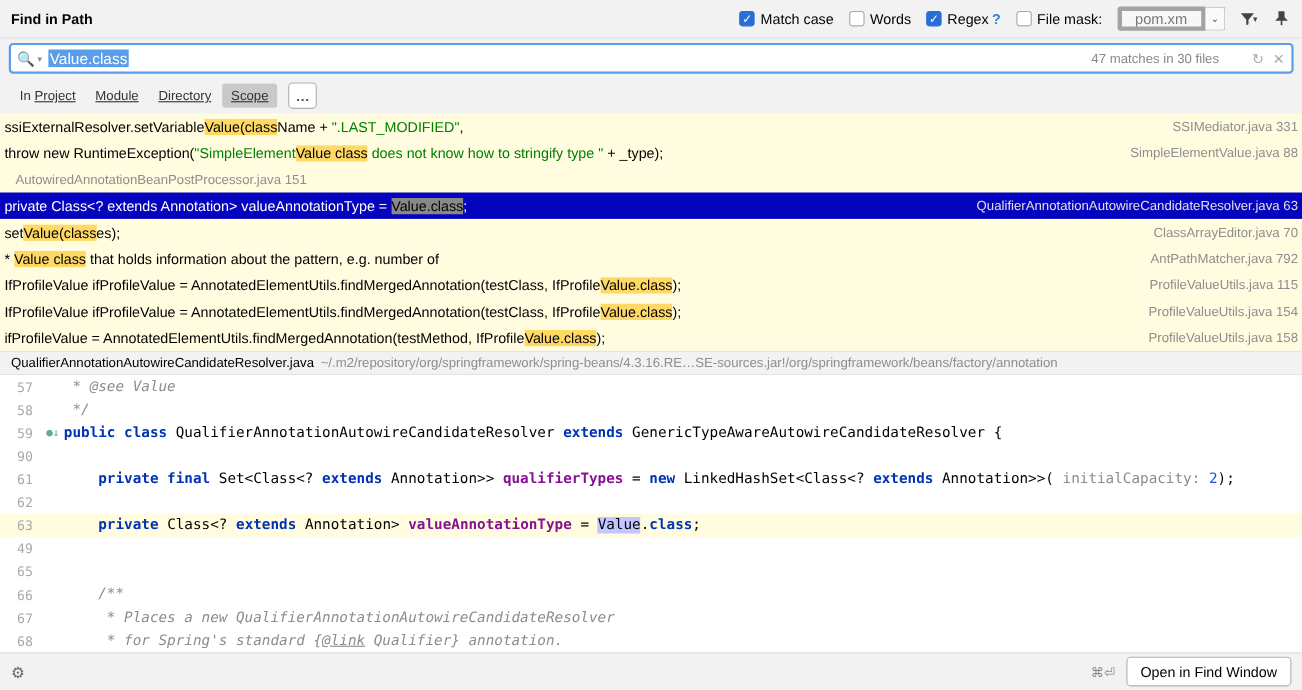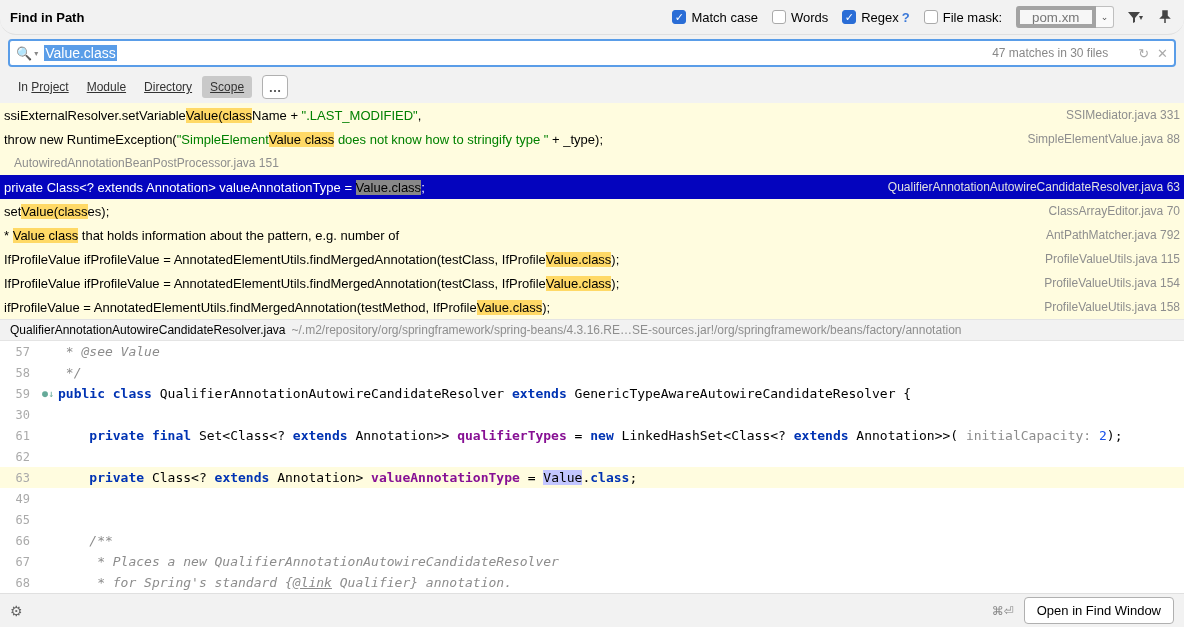--- a/index.html
+++ b/index.html
@@ -1,17 +1,17 @@
 <!DOCTYPE html>
 <html><head>
 <meta charset="utf-8">
 <style>
 * { box-sizing: border-box; margin: 0; padding: 0; }
 body { font-family: -apple-system, "Helvetica Neue", Arial, sans-serif; font-size: 13px; background: #f2f2f2; color: #000; width: 1184px; height: 627px; overflow: hidden; display: flex; flex-direction: column; }
-.header { display: flex; align-items: center; padding: 6px 10px; background: #f2f2f2; border-bottom: 1px solid #e0e0e0; border-radius: 16px; }
+.header { display: flex; align-items: center; padding: 6px 10px; background: #f2f2f2; border-bottom: 1px solid #e0e0e0; }
 .header-title { font-weight: bold; font-size: 13px; flex: 0 0 auto; }
 .header-spacer { flex: 1; }
 .chk { display: inline-flex; align-items: center; margin-right: 14px; }
 .chkbox { width: 14px; height: 14px; border: 1px solid #aaa; border-radius: 3px; margin-right: 5px; background: #fff; display: inline-flex; align-items: center; justify-content: center; }
 .chkbox.checked { background: #2a6dd6; border-color: #2a6dd6; color: #fff; font-size: 11px; }
 .chkbox.checked::after { content: "✓"; }
 .help-q { color: #3a78d8; margin-left: 3px; font-weight: bold; }
 .fmask-input { width: 80px; height: 22px; border: 4px solid #a3a3a3; border-radius: 3px 0 0 3px; padding: 2px 12px; color: #777; background: #f7f7f7; }
 .fmask-drop { width: 18px; height: 22px; border: 1px solid #bfbfbf; border-left: none; border-radius: 0 3px 3px 0; background: #fafafa; display: inline-flex; align-items: center; justify-content: center; font-size: 9px; color: #555; }
 .hdr-icon { width: 18px; height: 18px; margin-left: 12px; display: inline-flex; align-items: center; justify-content: center; color: #444; }
@@ -167,21 +167,21 @@
       <span class="gutter">58</span>
       <span class="gut-icons"></span>
       <span class="code cmt"> */</span>
     </div>
   <div class="ed-row">
       <span class="gutter">59</span>
       <span class="gut-icons">●↓</span>
       <span class="code"><span class="kw">public</span> <span class="kw">class</span> QualifierAnnotationAutowireCandidateResolver <span class="kw">extends</span> GenericTypeAwareAutowireCandidateResolver {</span>
     </div>
   <div class="ed-row">
-      <span class="gutter">30</span>
+      <span class="gutter">90</span>
       <span class="gut-icons"></span>
       <span class="code"></span>
     </div>
   <div class="ed-row">
       <span class="gutter">61</span>
       <span class="gut-icons"></span>
       <span class="code">    <span class="kw">private final</span> Set&lt;Class&lt;? <span class="kw">extends</span> Annotation&gt;&gt; <span class="fld">qualifierTypes</span> = <span class="kw">new</span> LinkedHashSet&lt;Class&lt;? <span class="kw">extends</span> Annotation&gt;&gt;( <span class="param">initialCapacity:</span> <span class="num">2</span>);</span>
     </div>
   <div class="ed-row">
       <span class="gutter">62</span>

